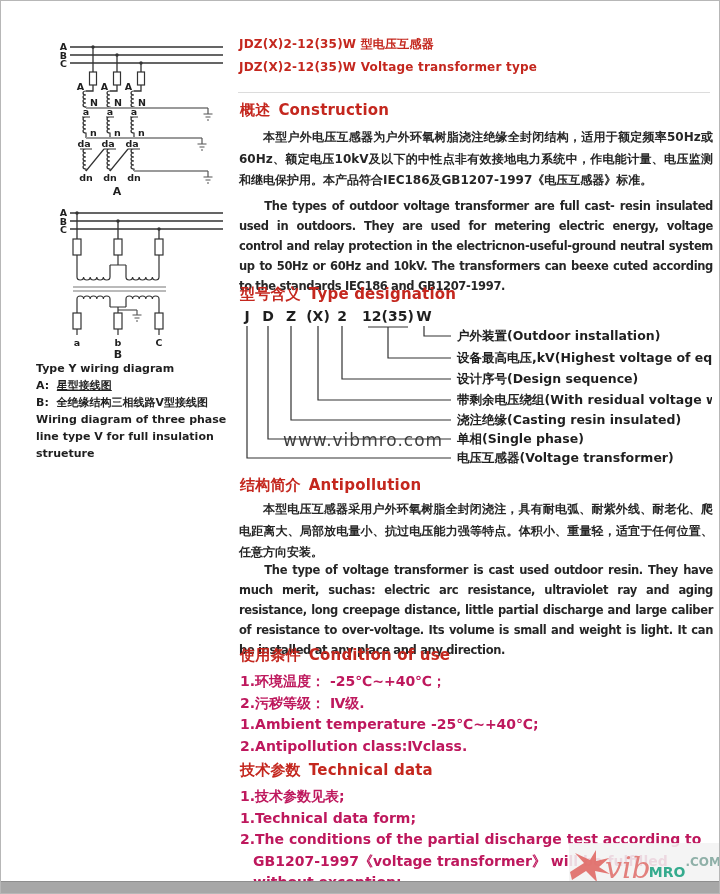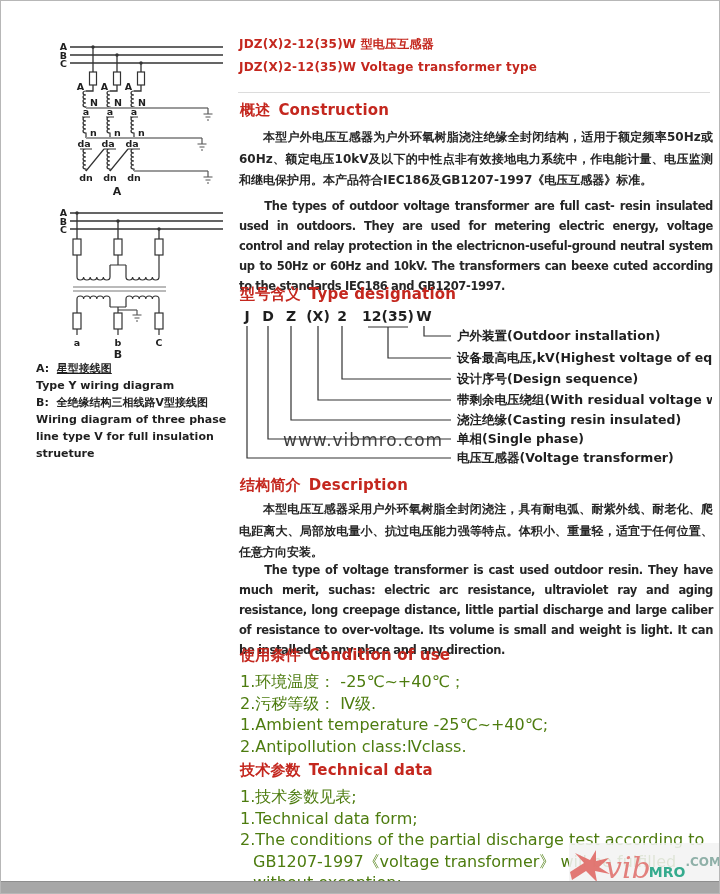--- a/index.html
+++ b/index.html
@@ -15,21 +15,21 @@
   .title{left:239px;top:33px;width:470px;font-size:12px;font-weight:bold;color:#c4271e;line-height:23px;letter-spacing:0.2px;}
   .title-rule{left:238px;top:92px;width:472px;border-top:1px solid #dcdcdc;height:0;}
 
   .sec-header{font-size:15px;font-weight:bold;color:#c4271e;letter-spacing:0.2px;}
   .sec-header .zh{margin-right:8px;}
 
   .para{width:474px;font-size:12px;font-weight:bold;color:#262626;text-align:justify;}
   .para-zh{line-height:21.5px;text-indent:2em;}
   .para-en{line-height:20px;text-indent:2.2em;font-size:11.5px;letter-spacing:-0.35px;}
 
-  .list-line{width:474px;font-size:16px;font-weight:normal;color:#4d7c0f;line-height:21.5px;white-space:nowrap;}
+  .list-line{width:474px;font-size:14px;font-weight:bold;color:#be185d;line-height:21.5px;white-space:nowrap;}
   .list-line.wrap{white-space:normal;}
   .hang{padding-left:13px;text-indent:-13px;}
 
   
   svg text{font-family:"DejaVu Sans","Liberation Sans",sans-serif;font-weight:bold;fill:#1f1f1f;}
   .captions{left:36px;top:360px;width:200px;font-size:11px;font-weight:bold;color:#1f1f1f;line-height:17px;}
   .captions .u{text-decoration:underline;}
 
   
   .wm-center{left:283px;top:430px;font-size:17px;color:#404040;letter-spacing:1px;font-weight:400;z-index:1;}
@@ -173,22 +173,22 @@
     <text x="27" y="21.5" text-anchor="end">B</text>
     <text x="27" y="30" text-anchor="end">C</text>
     <text x="37" y="143" text-anchor="middle">a</text>
     <text x="78" y="143" text-anchor="middle">b</text>
     <text x="119" y="143" text-anchor="middle">C</text>
     <text x="78" y="155" text-anchor="middle" fill="#c4271e" font-size="11">B</text>
   </g>
 </svg>
 
 <div class="abs captions">
+  <div>Type Y wiring diagram</div>
   <div><span>A:</span>&nbsp;&nbsp;<span class="u">星型接线图</span></div>
-  <div>Type Y wiring diagram</div>
   <div><span>B:</span>&nbsp;&nbsp;<span>全绝缘结构三相线路V型接线图</span></div>
   <div>Wiring diagram of three phase</div>
   <div>line type V for full insulation strueture</div>
 </div>
 
 <div class="abs title">
   <div>JDZ(X)2-12(35)W 型电压互感器</div>
   <div>JDZ(X)2-12(35)W Voltage transformer type</div>
 </div>
 <div class="abs title-rule"></div>
@@ -229,21 +229,21 @@
     <text x="219" y="56">设备最高电压,kV(Highest voltage of equipment,kV)</text>
     <text x="219" y="77">设计序号(Design sequence)</text>
     <text x="219" y="98">带剩余电压绕组(With residual voltage winding)</text>
     <text x="219" y="118">浇注绝缘(Casting resin insulated)</text>
     <text x="219" y="137">单相(Single phase)</text>
     <text x="219" y="156">电压互感器(Voltage transformer)</text>
   </g>
 </svg>
 
 <div class="abs sec-header" style="left:240px;top:476px;">
-  <span class="zh">结构简介</span><span>Description</span>
+  <span class="zh">结构简介</span><span>Antipollution</span>
 </div>
 <div class="abs para para-zh" style="left:239px;top:499px;">本型电压互感器采用户外环氧树脂全封闭浇注，具有耐电弧、耐紫外线、耐老化、爬电距离大、局部放电量小、抗过电压能力强等特点。体积小、重量轻，适宜于任何位置、任意方向安装。</div>
 <div class="abs para para-en" style="left:239px;top:560px;">The type of voltage transformer is cast used outdoor resin. They have much merit, suchas: electric arc resistance, ultraviolet ray and aging resistance, long creepage distance, little partial discharge and large caliber of resistance to over-voltage. Its volume is small and weight is light. It can be installed at any place and any direction.</div>
 
 <div class="abs sec-header" style="left:240px;top:646px;">
   <span class="zh">使用条件</span><span>Condition of use</span>
 </div>
 <div class="abs" style="left:240px;top:671px;">
   <div class="list-line">1.环境温度： -25℃~+40℃；</div>
   <div class="list-line">2.污秽等级： Ⅳ级.</div>

